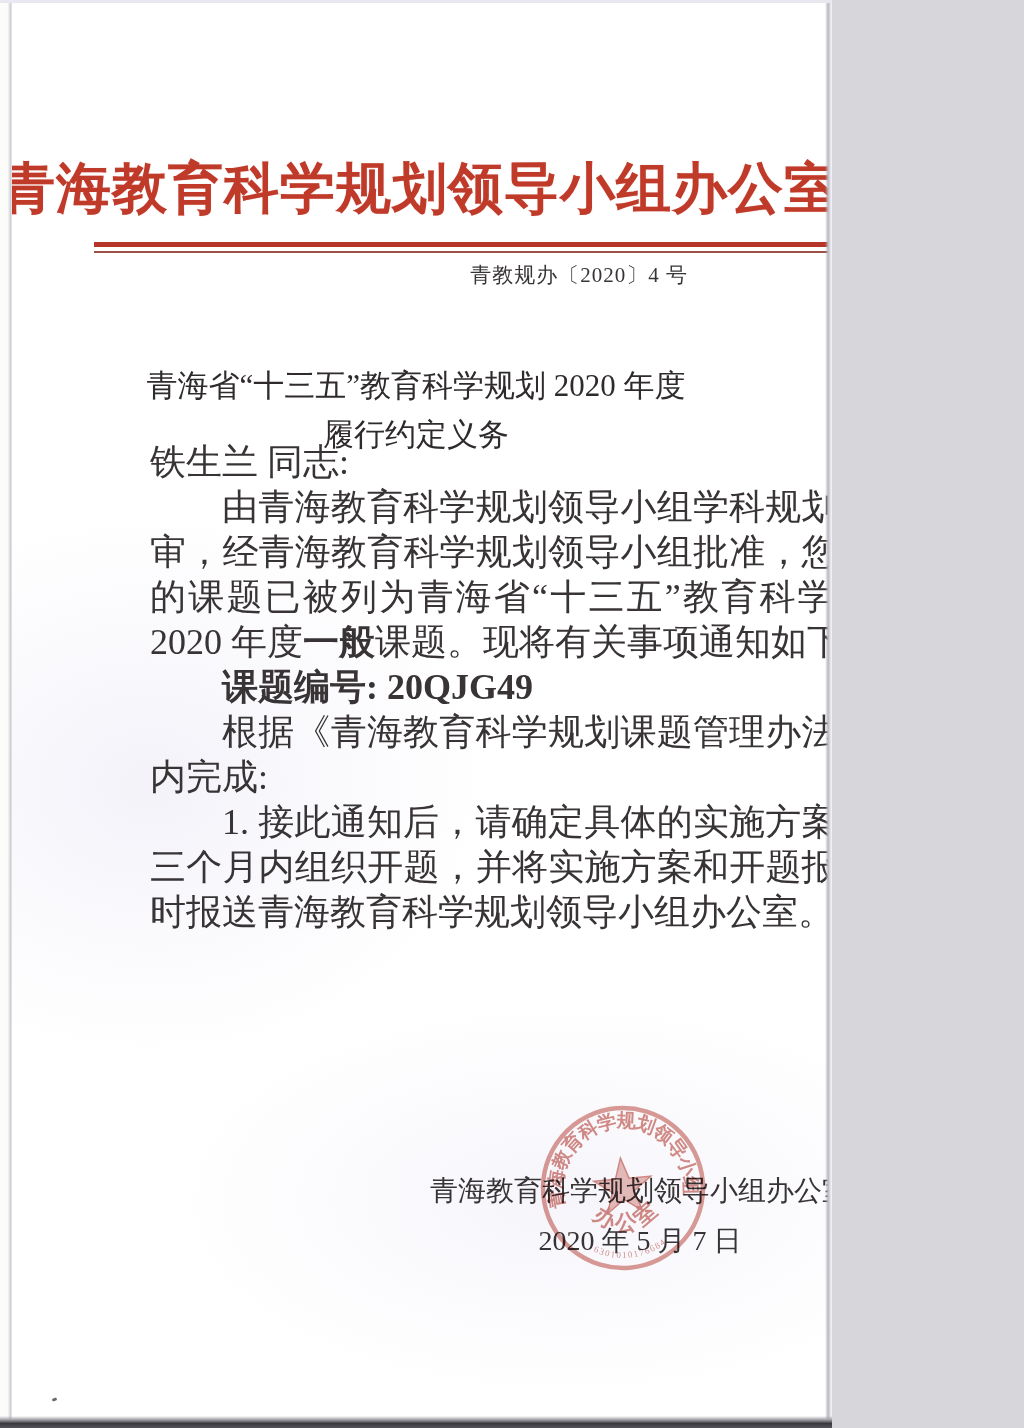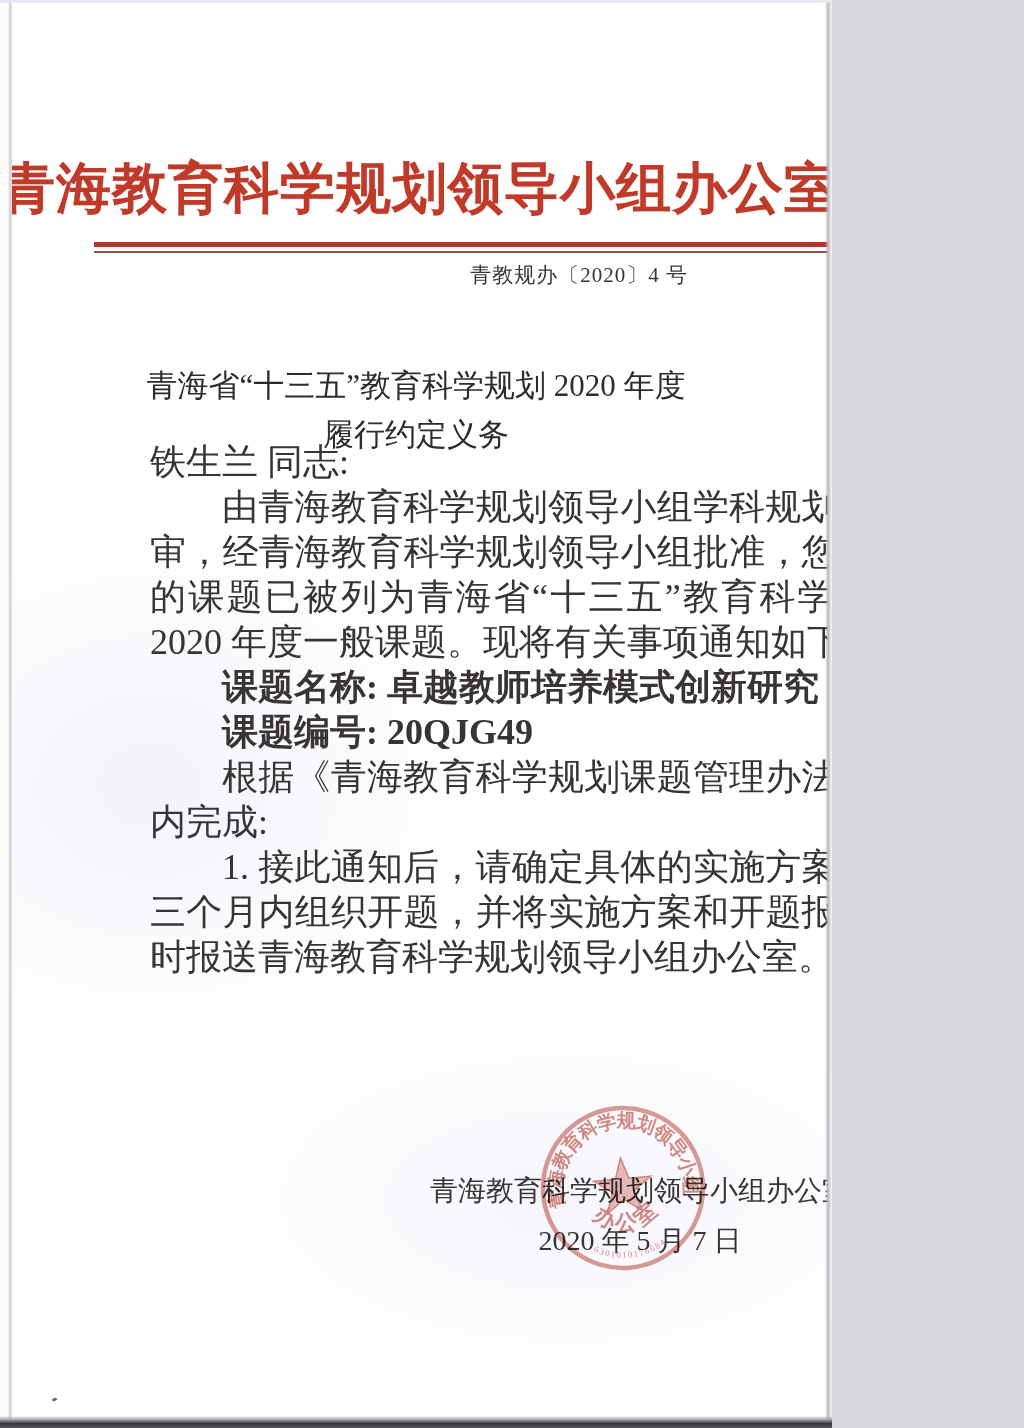--- a/index.html
+++ b/index.html
@@ -56,21 +56,21 @@
     margin-top:39px;
   }
   .body-block{
     position:absolute;top:440px;left:150px;width:760px;
     font-size:36px;line-height:45px;
     text-align:justify;text-justify:inter-ideograph;
   }
   .body-block p{margin:0;padding:0;}
   .indent{text-indent:2em;}
   .field{font-weight:700;text-indent:2em;}
-  .bold{font-weight:400;}
+  .bold{font-weight:700;}
   .sign-block{
     position:absolute;top:1166px;left:330px;width:620px;
     text-align:center;font-size:28px;line-height:50px;
     white-space:nowrap;
   }
   .seal{
     position:absolute;left:528px;top:1093px;width:190px;height:190px;
     transform:rotate(-5deg);
     mix-blend-mode:multiply;
     opacity:.88;
@@ -90,21 +90,20 @@
   <div class="docnum">青教规办〔2020〕4 号</div>
 
   <div class="title">
     <div>青海省“十三五”教育科学规划 2020 年度</div>
     <div>履行约定义务</div>
   </div>
 
   <div class="body-block">
     <p>铁生兰 同志:</p>
     <p class="indent"><span>由青海教育科学规划领导小组学科规划组评审，经青海教育科学规划领导小组批准，您申报的课题已被列为青海省“十三五”教育科学规划 2020 年度</span><span class="bold">一般</span><span>课题。现将有关事项通知如下:</span></p>
-    <p class="field"><span>课题名称: </span><span>卓越教师培养模式创新研究</span></p>
     <p class="field"><span>课题编号: </span><span>20QJG49</span></p>
     <p class="indent">根据《青海教育科学规划课题管理办法》年内完成:</p>
     <p class="indent">1. 接此通知后，请确定具体的实施方案，在三个月内组织开题，并将实施方案和开题报告及时报送青海教育科学规划领导小组办公室。</p>
   </div>
 
   <div class="sign-block">
     <div>青海教育科学规划领导小组办公室</div>
     <div>2020 年 5 月 7 日</div>
   </div>
 

